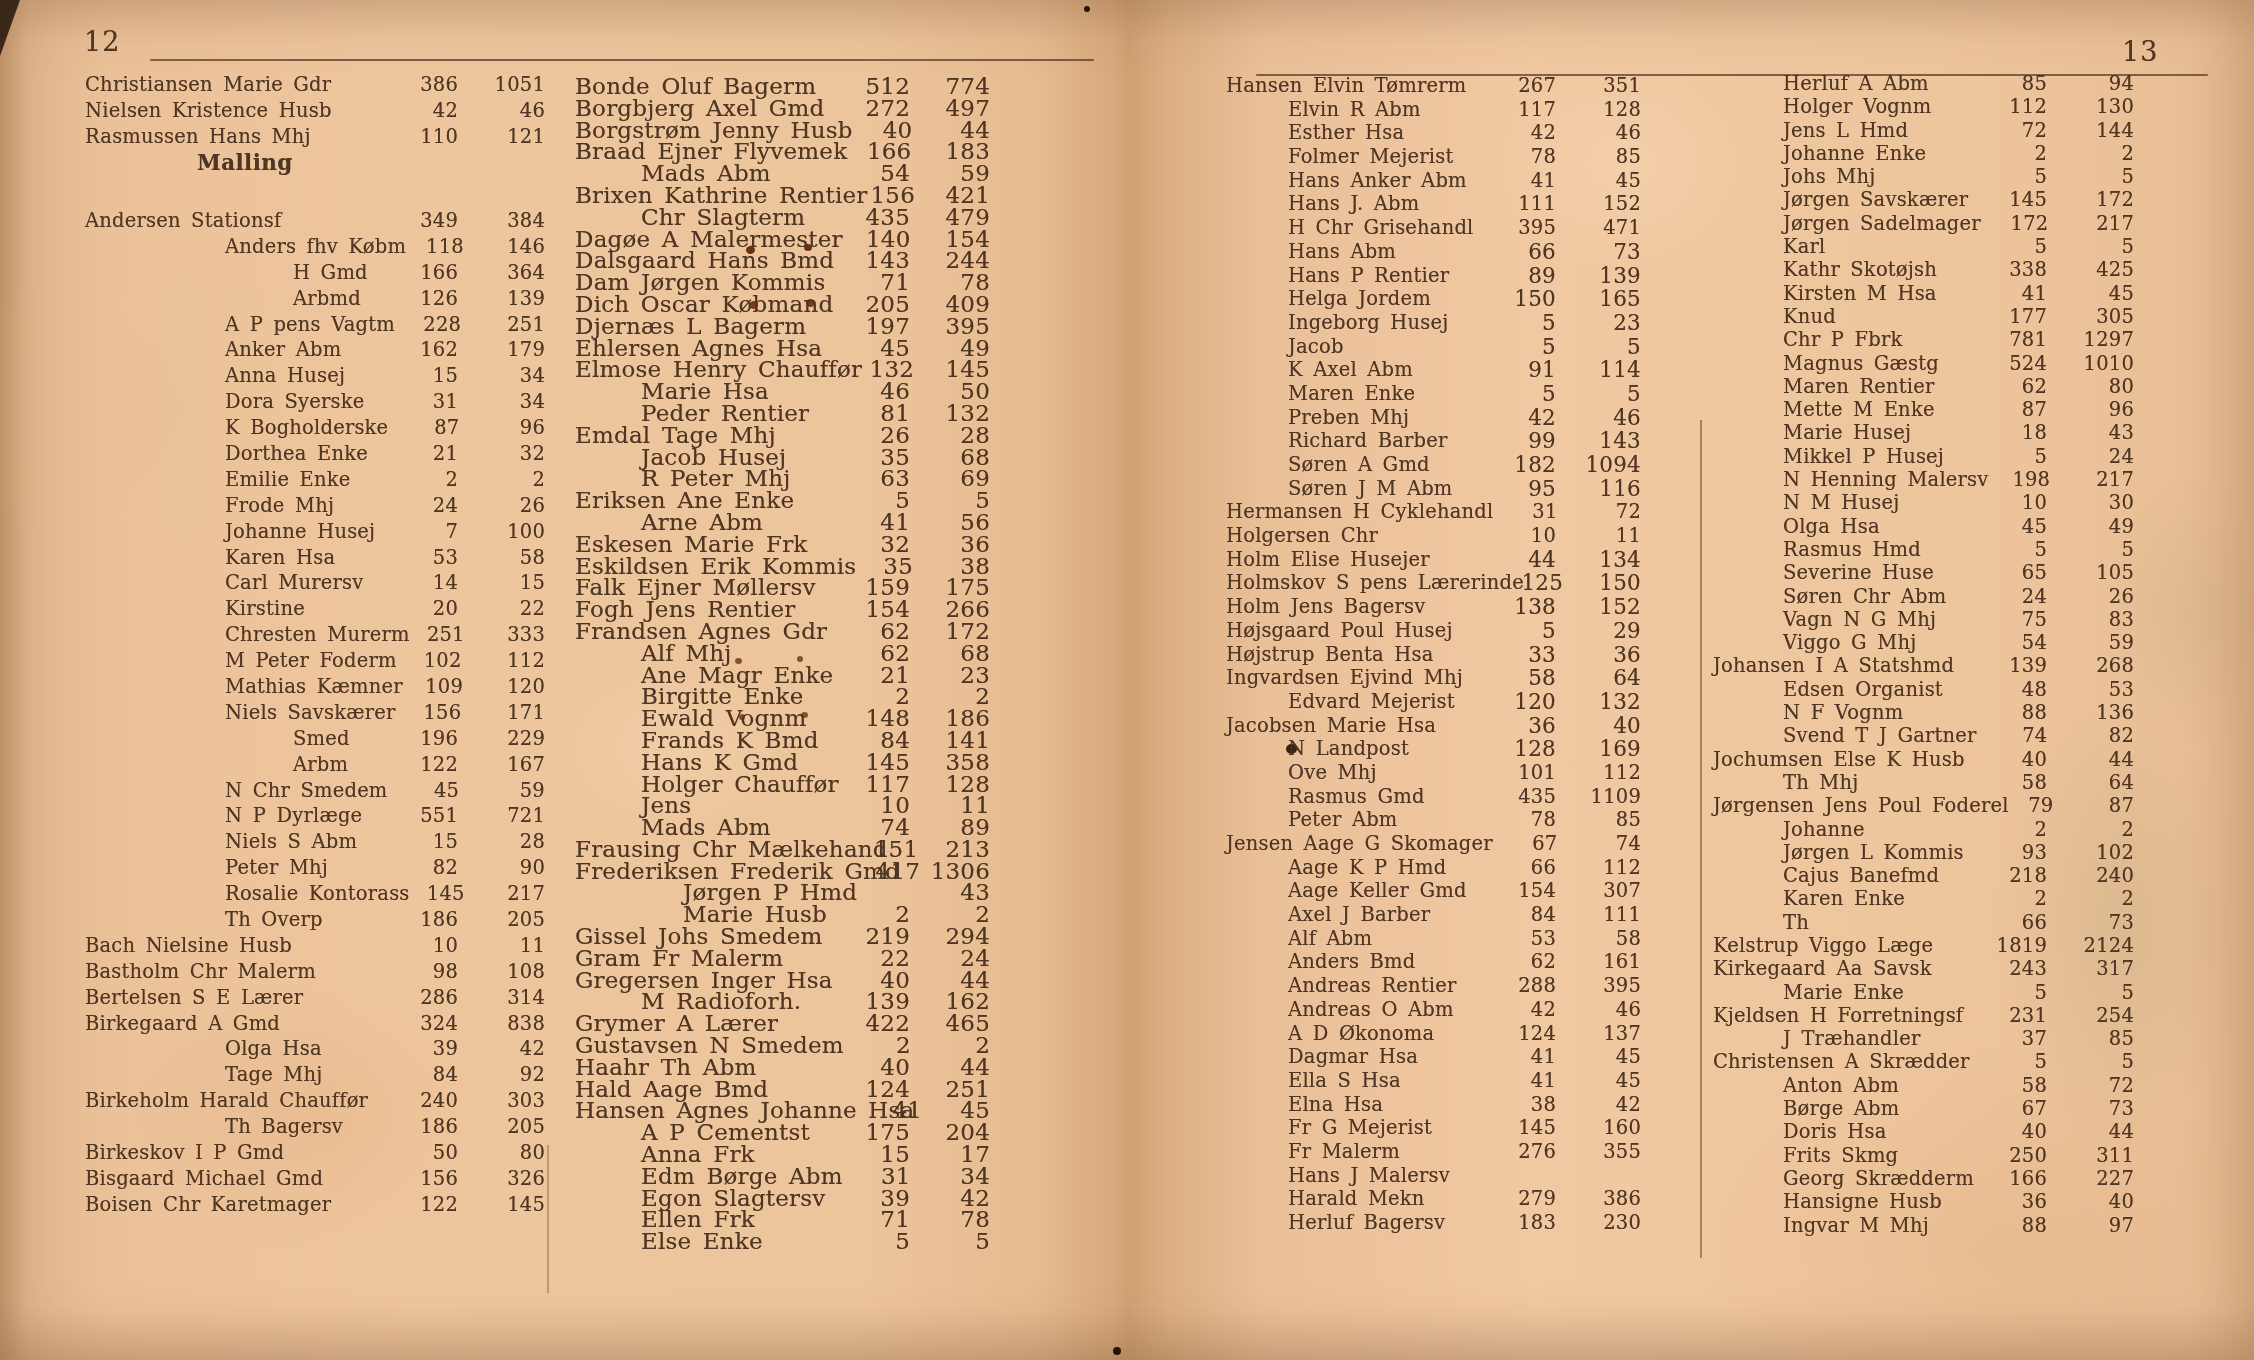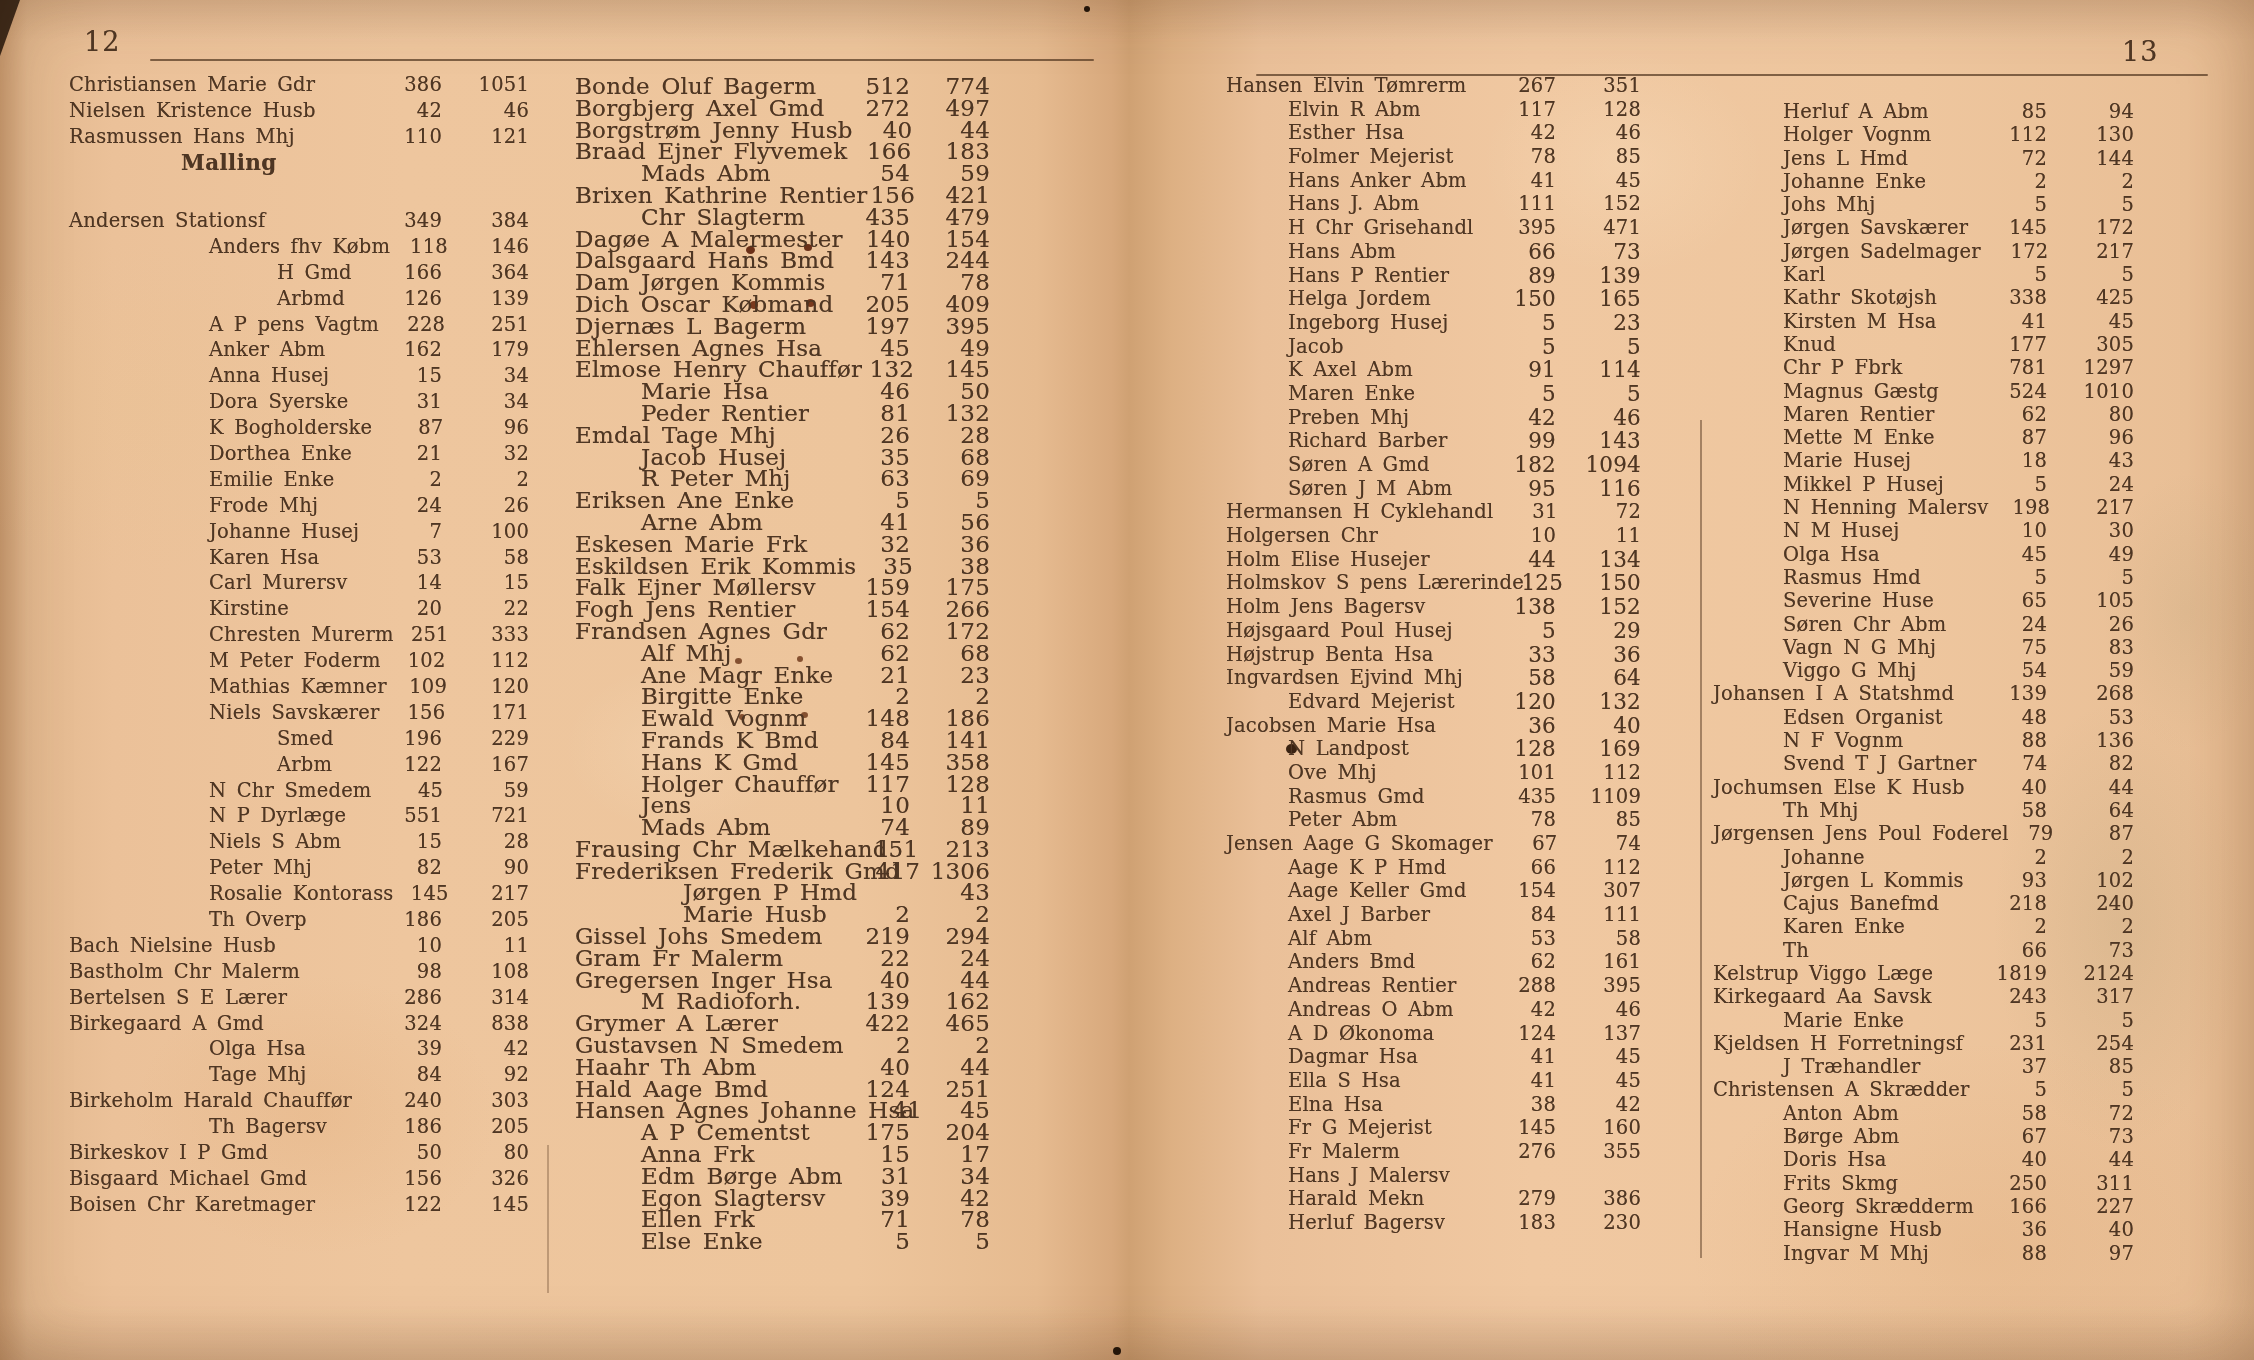--- a/index.html
+++ b/index.html
@@ -24,24 +24,24 @@
   .pageno{position:absolute;font-size:27px;letter-spacing:1px;}
   #pn-left{left:84px;top:26px;}
   #pn-right{left:2122px;top:36px;}
   .hrule{position:absolute;height:2px;background:rgba(80,52,30,.7);border-radius:1px;}
   #rule-left{left:150px;top:59px;width:944px;}
   #rule-right{left:1256px;top:74px;width:952px;}
   .vrule{position:absolute;width:2px;background:rgba(90,60,35,.5);}
   #vrule-r{left:1700px;top:420px;height:838px;}
   #vrule-l{left:547px;top:1145px;height:148px;background:rgba(90,60,35,.32);}
   .col{position:absolute;font-size:19.5px;letter-spacing:.2px;word-spacing:4px;line-height:var(--rh);}
-  #c1{left:69px;  top:72px; width:460px; --rh:25.9px; --i1:140px; --i2:208px; --w1:75px; --w2:87px;}
+  #c1{left:85px;  top:72px; width:460px; --rh:25.9px; --i1:140px; --i2:208px; --w1:75px; --w2:87px;}
   #c2{left:575px; top:76px; width:415px; --rh:21.8px; --i1:66px;  --i2:108px; --w1:70px; --w2:80px; font-size:23px;}
   #c3{left:1226px;top:74px; width:415px; --rh:23.7px; --i1:62px;  --i2:108px; --w1:70px; --w2:85px;}
-  #c4{left:1713px;top:72px; width:421px;margin-top:28px; --rh:23.3px; --i1:70px;  --i2:120px; --w1:72px; --w2:87px;}
+  #c4{left:1713px;top:72px; width:421px; --rh:23.3px; --i1:70px;  --i2:120px; --w1:72px; --w2:87px;}
   .row{display:flex;height:var(--rh);}
   .nm{flex:1 1 auto;min-width:0;white-space:nowrap;}
   .ind1 .nm{padding-left:var(--i1);}
   .ind2 .nm{padding-left:var(--i2);}
   .num{text-align:right;white-space:nowrap;}
   .n1{width:var(--w1);}
   .n2{width:var(--w2);}
   .lg .num{font-size:21.5px;}
   .hdr{height:calc(var(--rh)*2.25);font-weight:bold;font-size:21.5px;letter-spacing:.4px;padding-left:112px;}
   .speck{position:absolute;border-radius:50%;}

